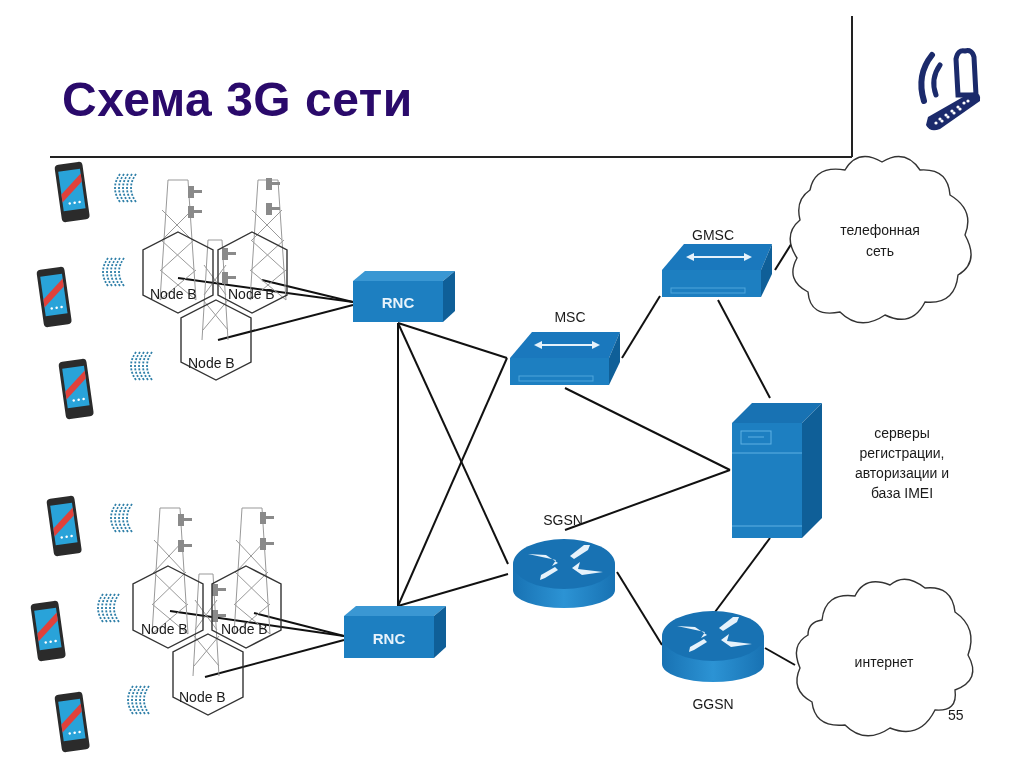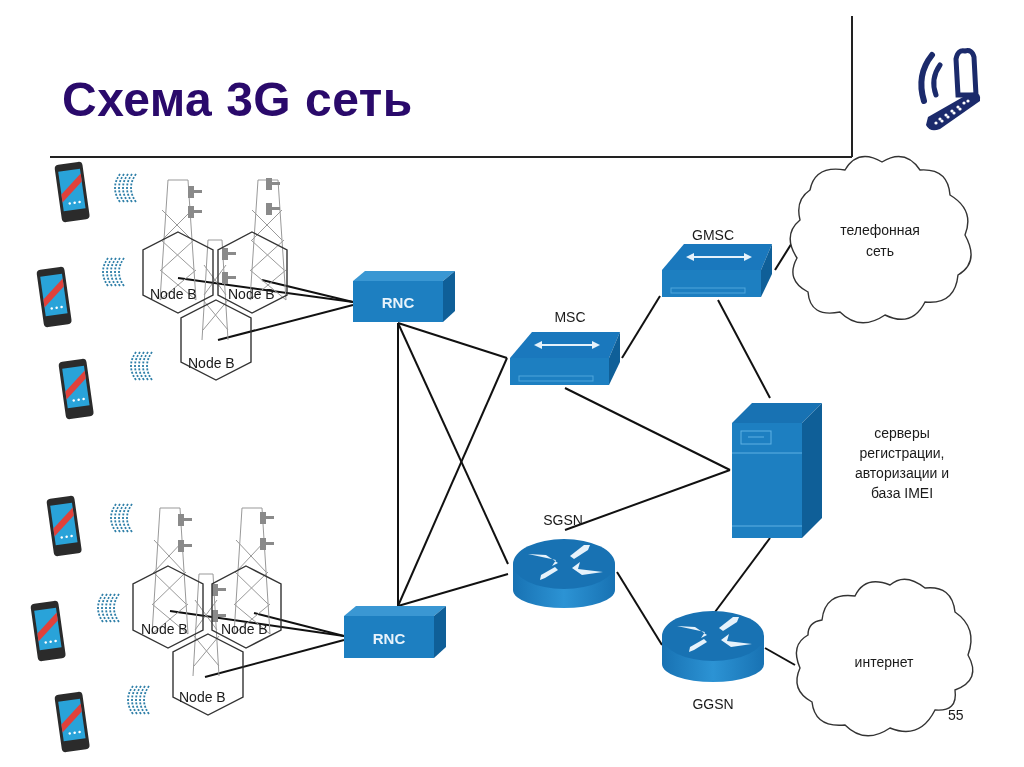--- a/index.html
+++ b/index.html
@@ -12,21 +12,21 @@
   .lbl-c { text-anchor: middle; }
   .box-lbl { font-family: "Liberation Sans", sans-serif; fill: #e8f3fb; font-size: 15px; font-weight: bold; text-anchor: middle; }
   .link { stroke: #111; stroke-width: 2; fill: none; }
   .hex { fill: none; stroke: #333; stroke-width: 1.4; }
   .tower { fill: none; stroke: #999; stroke-width: 1; }
   .cloud { fill: #fff; stroke: #333; stroke-width: 1.4; }
 </style>
 </head>
 <body>
 
-<h1 id="title">Схема 3G сеть</h1>
+<h1 id="title">Схема 3G сети</h1>
 
 <svg id="diagram" width="1024" height="767" viewBox="0 0 1024 767">
   <defs>
     <linearGradient id="routerSide" x1="0" x2="1" y1="0" y2="0">
       <stop offset="0" stop-color="#1872b3"></stop>
       <stop offset="0.5" stop-color="#2c93d4"></stop>
       <stop offset="1" stop-color="#1872b3"></stop>
     </linearGradient>
   </defs>
 

